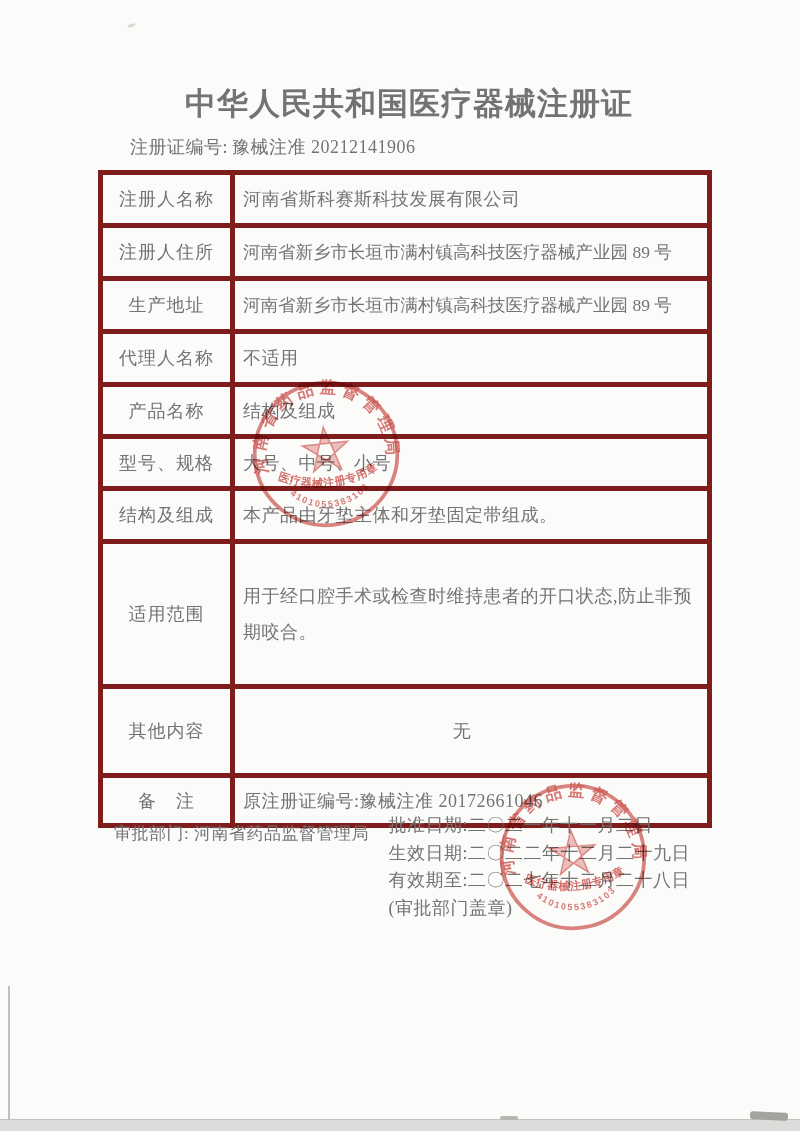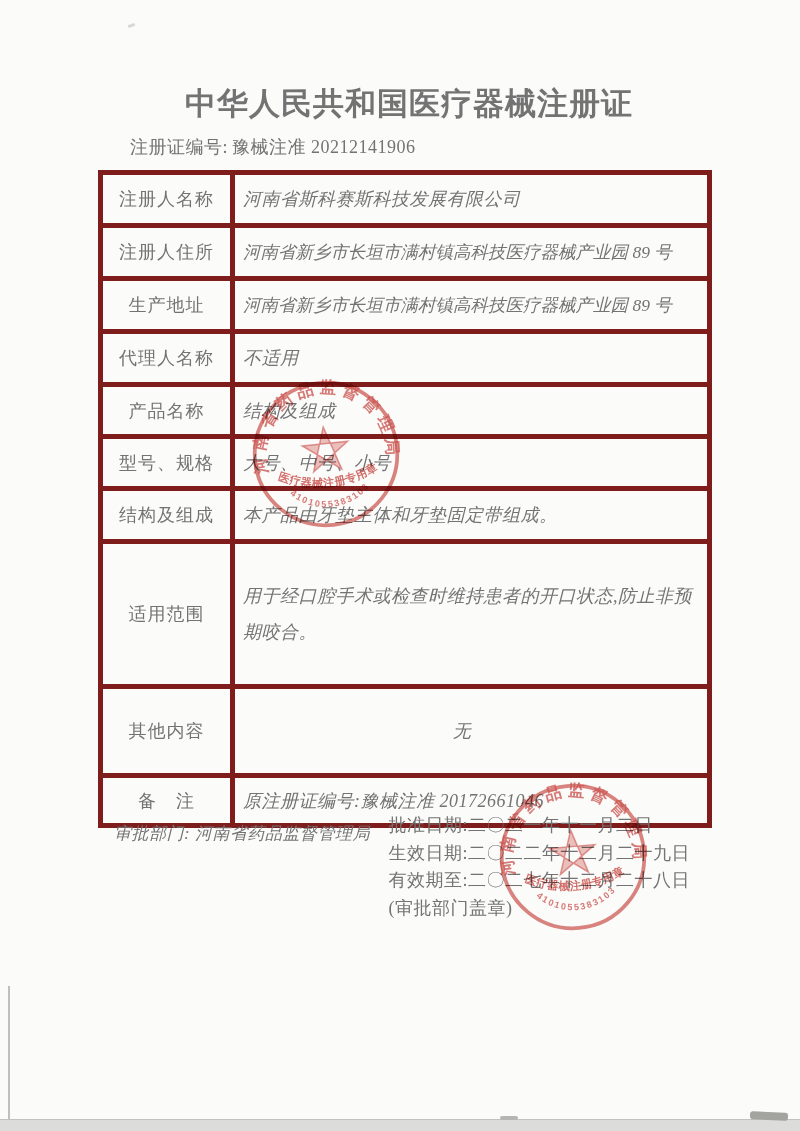--- a/index.html
+++ b/index.html
@@ -10,36 +10,36 @@
   .title{position:absolute;top:83px;left:0;width:800px;text-align:center;
          font-size:31px;font-weight:bold;letter-spacing:1px;text-indent:18px;}
   .cert-no{position:absolute;top:135px;left:117px;font-size:18px;letter-spacing:.5px;margin-left:13px;}
   .cert-no .num{padding-left:4px;}
 
   
   .cert-table{position:absolute;top:170px;left:98px;width:609px;
               border-collapse:collapse;table-layout:fixed;}
   .cert-table td{border:5px solid #7f1d1d;font-size:18px;vertical-align:middle;}
   td.lbl{text-align:center;letter-spacing:1px;padding:0 3px;}
-  td.val{padding:2px 14px 2px 8px;letter-spacing:.5px;line-height:36px;font-style:italic;}
+  td.val{padding:2px 14px 2px 8px;letter-spacing:.5px;line-height:36px;}
   .cert-table tr:nth-child(1) td,.cert-table tr:nth-child(2) td,
   .cert-table tr:nth-child(3) td,.cert-table tr:nth-child(4) td{height:44px;}
   .cert-table tr:nth-child(5) td,.cert-table tr:nth-child(6) td{height:43px;}
   .cert-table tr:nth-child(7) td{height:44px;}
   .cert-table tr:nth-child(8) td{height:136px;}
   .cert-table tr:nth-child(9) td{height:80px;}
   .cert-table tr:nth-child(10) td{height:41px;}
   .cert-table tr:nth-child(11) td{height:38px;padding-left:29px;}
   .cert-table tr:nth-child(12) td{height:42px;}
   .cert-table tr:nth-child(2) td.val,.cert-table tr:nth-child(3) td.val{
       letter-spacing:0;white-space:nowrap;font-size:17.5px;padding-right:2px;}
   .cert-table tr:nth-child(9) td.val{padding-right:26px;line-height:37px;text-align:center;}
 
   
-  .dept-line{position:absolute;top:822px;left:114px;font-size:17px;letter-spacing:.5px;font-style:italic;}
+  .dept-line{position:absolute;top:822px;left:114px;font-size:17px;letter-spacing:.5px;}
   .dates{position:absolute;top:812px;right:110px;text-align:left;
          font-size:18px;line-height:27.5px;letter-spacing:.5px;}
   .seal-note{padding-right:92px;}
 
   
   .stamp{position:absolute;width:150px;height:150px;mix-blend-mode:multiply;opacity:.9;}
   .stamp-1{left:251px;top:379px;transform:rotate(-6deg);}
   .stamp-2{left:498px;top:782px;transform:rotate(-5deg);}
   .stamp svg text{fill:#c9433d;font-family:"Liberation Sans","DejaVu Sans",sans-serif;font-weight:bold;}
   .stamp-ring{fill:none;stroke:#c9433d;stroke-width:5;stroke-opacity:.72;}

